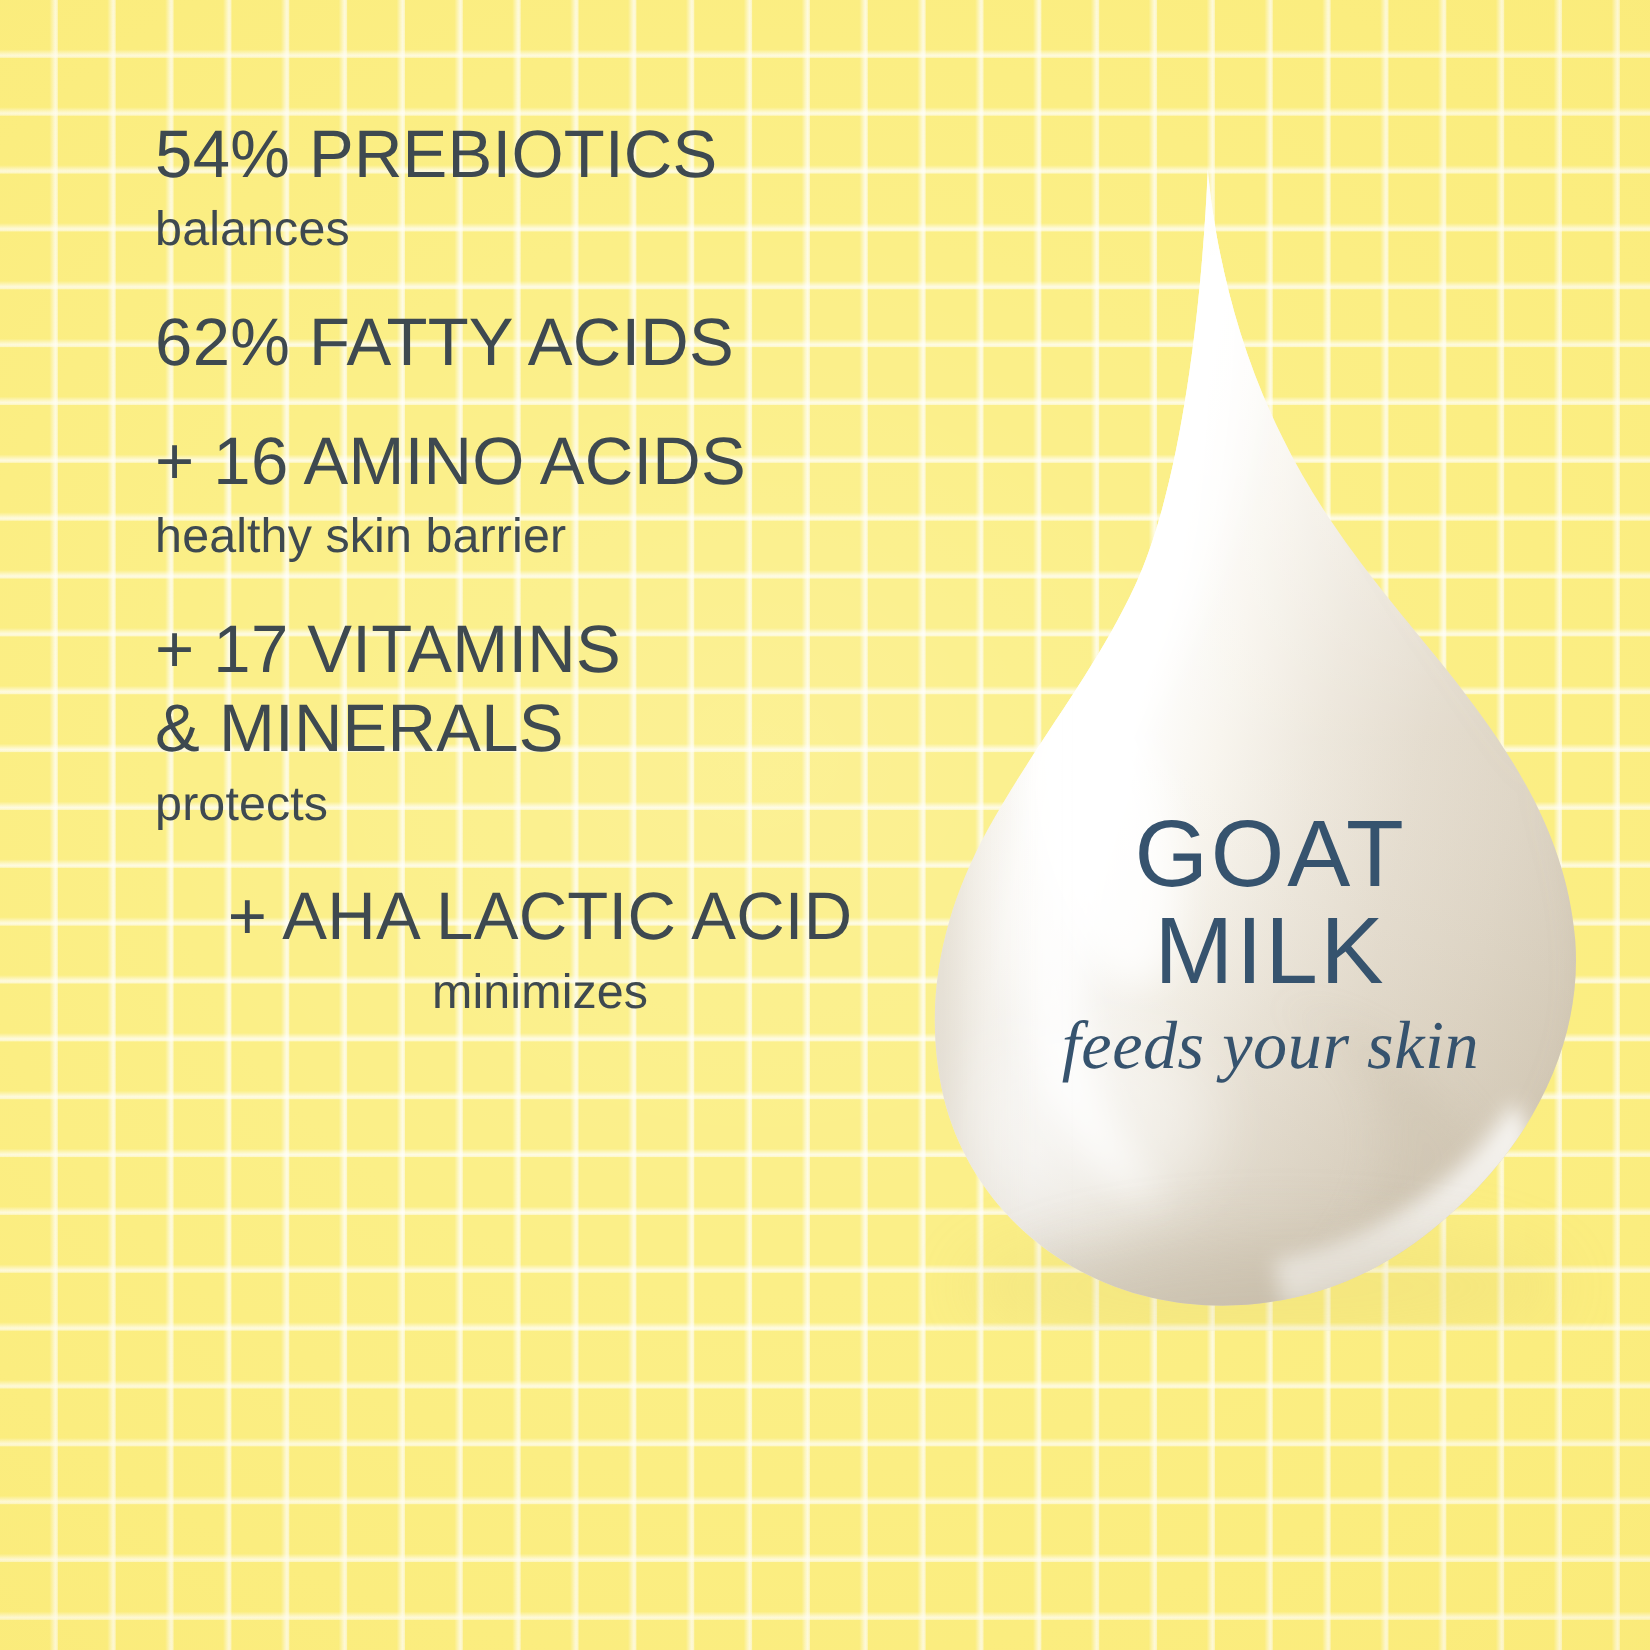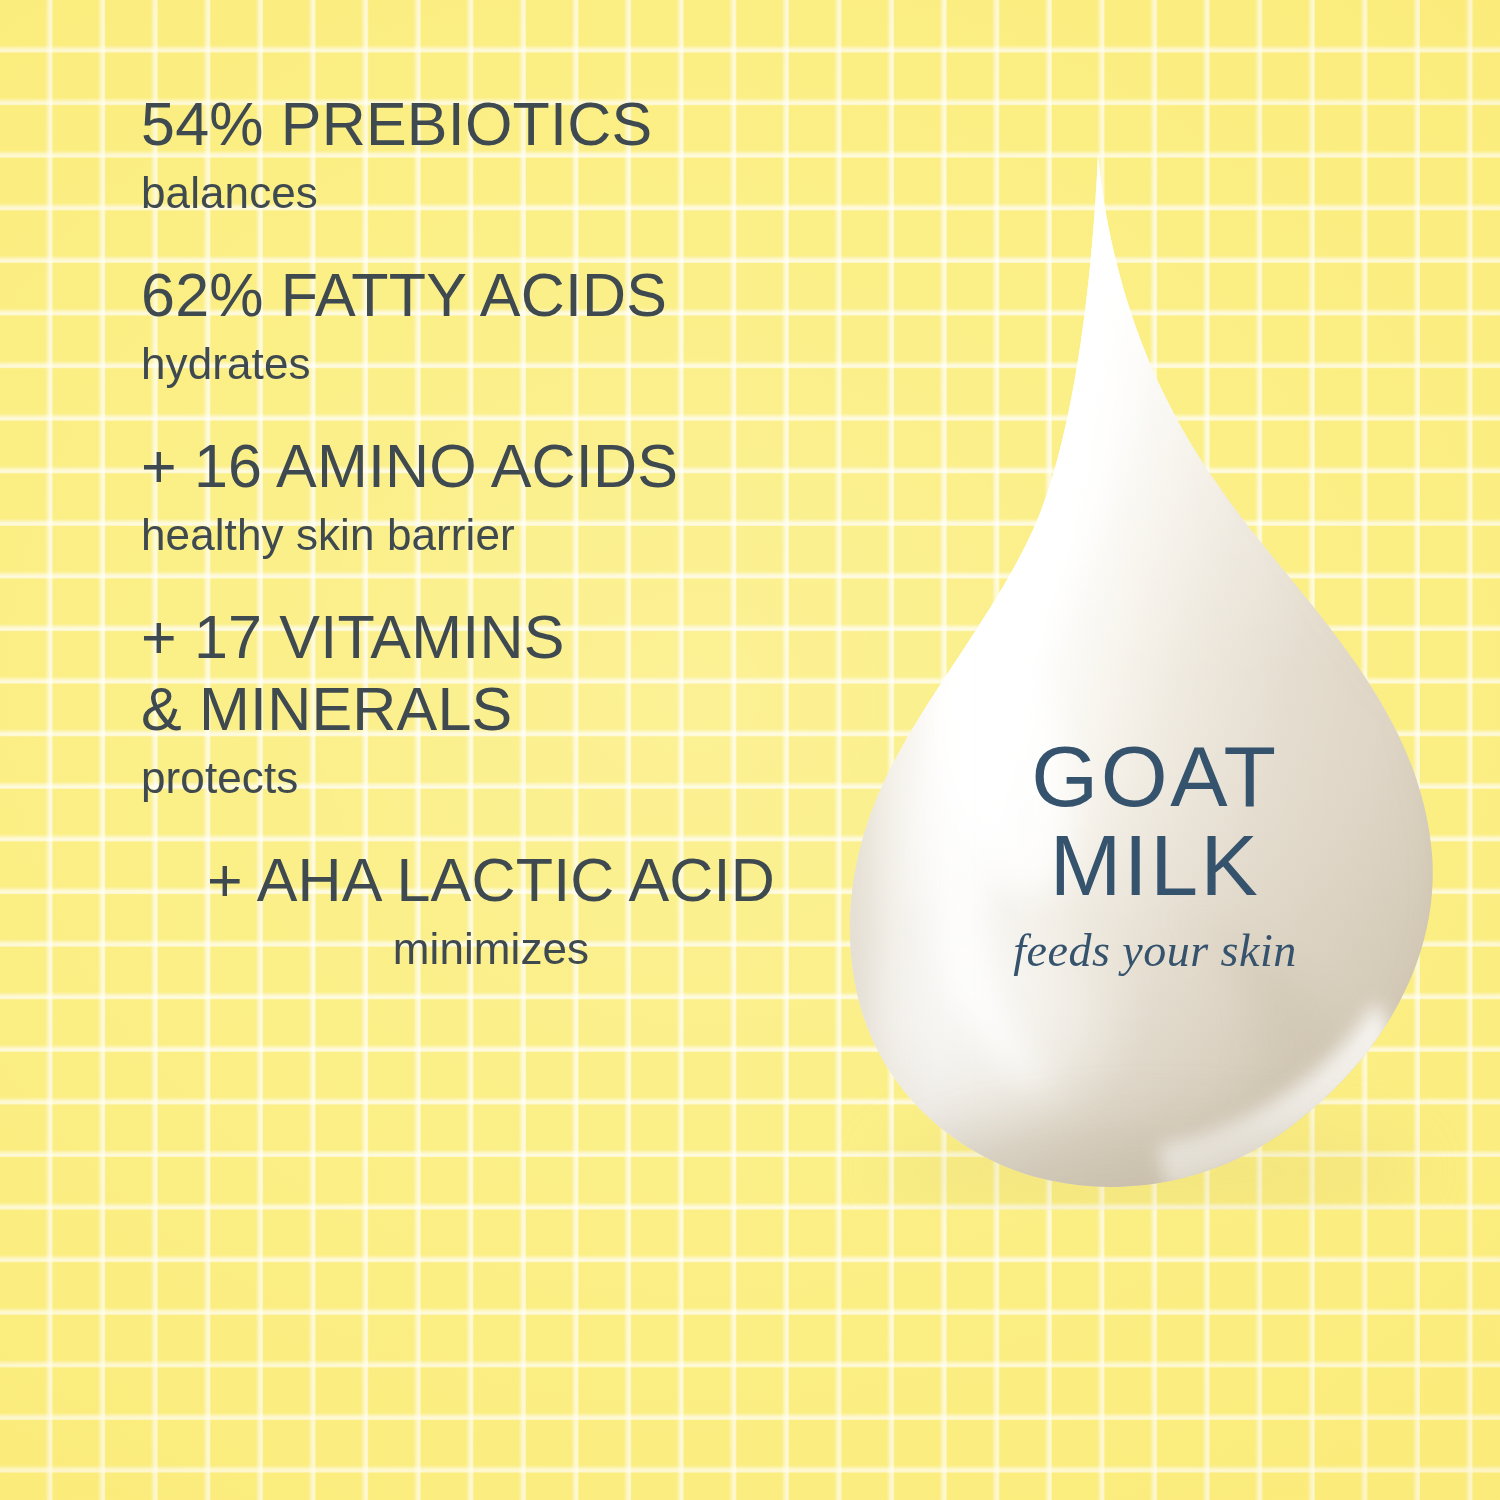--- a/index.html
+++ b/index.html
@@ -50,21 +50,21 @@
         rgba(255,255,255,0.05) 45%,
         rgba(250,225,105,0.10) 78%,
         rgba(247,219,92,0.20) 100%);
     pointer-events: none;
   }
 
   
   #ingredients {
     position: absolute;
     left: 141px;
-    top: 88px;
+    top: 104px;
     width: 700px;
   }
   .ing-block { margin-bottom: 36px; }
   .ing-block:last-child { margin-bottom: 16px; text-align: center; }
 
   .ing-head {
     font-size: 61px;
     line-height: 72px;
     font-weight: 400;
     letter-spacing: 0.2px;
@@ -107,21 +107,21 @@
     font-size: 86px;
     line-height: 89px;
     font-weight: 400;
     letter-spacing: 2.5px;
     color: #36536E;
     margin: 0;
   }
   #brand-tagline {
     font-family: "Liberation Serif", serif;
     font-style: italic;
-    font-size: 46px;
+    font-size: 62px;
     line-height: 74px;
     font-weight: 400;
     letter-spacing: 0.5px;
     color: #36536E;
     margin: 4px 0 0 0;
   }
 </style>
 </head>
 <body>
 
@@ -135,21 +135,20 @@
     <div class="ing-block">
       <p class="ing-head">54% PREBIOTICS</p>
       <p class="ing-sub">balances</p>
     </div>
 
     <div class="ing-block">
     </div>
 
     <div class="ing-block">
       <p class="ing-head">62% FATTY ACIDS</p>
-      <p class="ing-sub">hydrates</p>
     </div>
 
     <div class="ing-block">
       <p class="ing-head">+ 16 AMINO ACIDS</p>
       <p class="ing-sub">healthy skin barrier</p>
     </div>
 
     <div class="ing-block">
       <p class="ing-head">+ 17 VITAMINS
 &amp; MINERALS</p>

